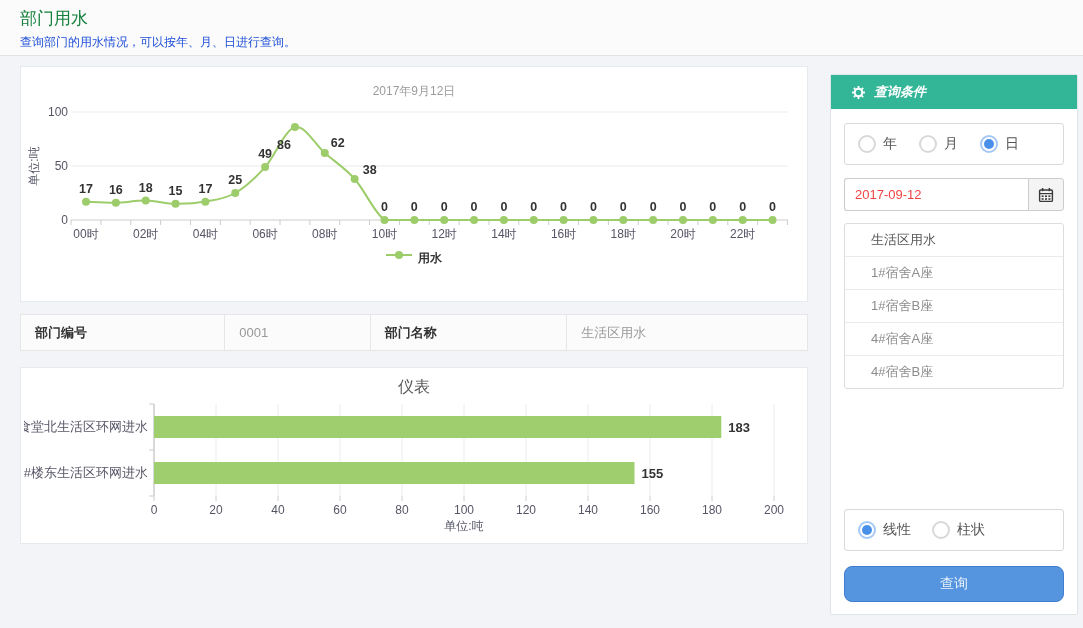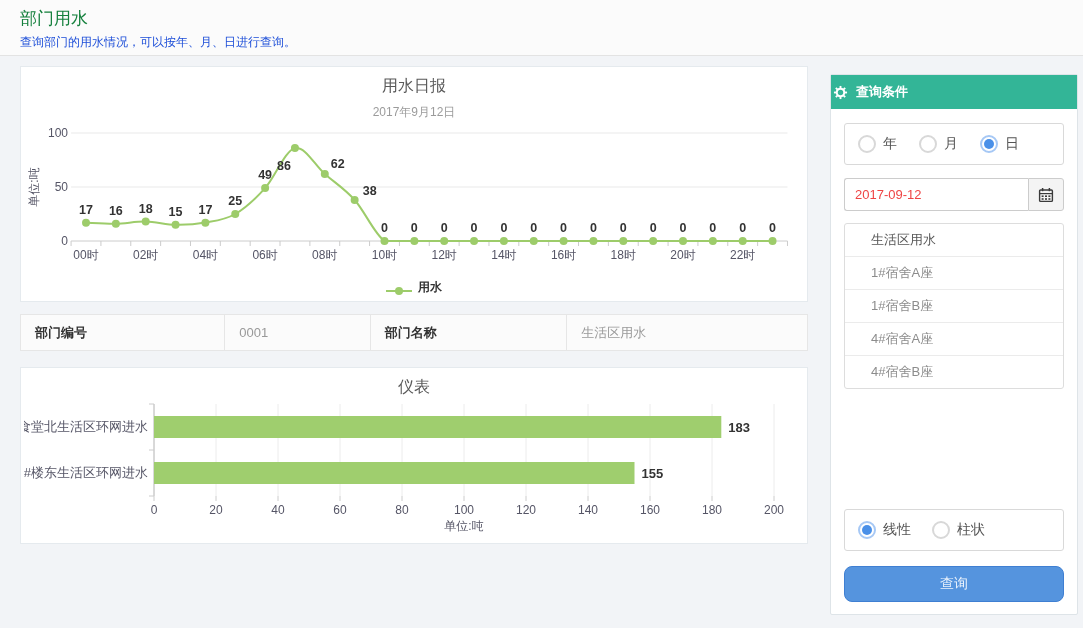--- a/index.html
+++ b/index.html
@@ -15,37 +15,37 @@
   
   .main{position:relative;height:571px;}
   .left-col{position:absolute;left:20px;top:10px;width:788px;}
   .card{background:#fff;border:1px solid #e5eaee;box-sizing:border-box;}
   
   .line-card{height:236px;padding-top:9px;}
   .c-title{text-align:center;font-size:16px;color:#595959;}
   .c-sub{text-align:center;font-size:12px;color:#9b9b9b;margin-top:7px;}
   .chart-svg{display:block;margin:0 auto;}
   .legend-row{display:flex;justify-content:center;align-items:center;margin-top:0px;}
-  .legend-item{display:flex;align-items:flex-end;cursor:pointer;margin-top:8px;}
+  .legend-item{display:flex;align-items:flex-start;cursor:pointer;}
   .lgdline{display:inline-block;width:26px;height:10px;position:relative;margin-right:6px;}
   .lgdline .ln{position:absolute;left:0;right:0;top:4px;height:2px;background:var(--green);}
   .lgdline .dt{position:absolute;left:9px;top:1px;width:8px;height:8px;border-radius:50%;background:var(--green);}
   .legend-label{font-size:12px;font-weight:bold;color:#333;}
   
   .dept-table{margin-top:12px;display:flex;height:37px;border:1px solid #e6e6e6;background:#fbfbfb;box-sizing:border-box;}
   .dept-cell{line-height:35px;padding:0 14px;font-size:13px;border-right:1px solid #e6e6e6;box-sizing:border-box;white-space:nowrap;overflow:hidden;}
   .dept-cell:last-child{border-right:none;}
   .dept-cell.lbl{font-weight:bold;color:#333;}
   .dept-cell.val{color:#999;}
   .w1{width:26%;} .w2{width:18.5%;} .w3{width:25%;} .w4{width:30.5%;}
   
   .bar-card{margin-top:16px;height:177px;padding-top:9px;}
   
   .sidebar{position:absolute;left:830px;top:18px;width:248px;height:541px;background:#fff;border:1px solid #dee4e8;border-radius:2px;display:flex;flex-direction:column;box-sizing:border-box;}
-  .sb-header{height:34px;flex:none;background:var(--teal);color:#fff;display:flex;align-items:center;gap:8px;padding:0 2px;font-size:13px;font-weight:bold;}
+  .sb-header{height:34px;flex:none;background:var(--teal);color:#fff;display:flex;align-items:center;gap:8px;padding:0 20px;font-size:13px;font-weight:bold;font-style:italic;}
   .sb-body{flex:1;display:flex;flex-direction:column;padding:14px 13px 12px;box-sizing:border-box;}
   .opt-box{border:1px solid #d9d9d9;border-radius:3px;height:42px;flex:none;display:flex;align-items:center;padding:0 13px;gap:22px;box-sizing:border-box;}
   .ritem{display:flex;align-items:center;gap:7px;font-size:14px;color:#555;cursor:pointer;}
   .rdo{width:18px;height:18px;border:2px solid #d8d8d8;border-radius:50%;background:#fff;box-sizing:border-box;position:relative;flex:none;}
   .rdo.sel{border-color:#a6c8f5;}
   .rdo.sel::after{content:"";position:absolute;left:2px;top:2px;width:10px;height:10px;border-radius:50%;background:var(--radioblue);}
   .date-row{margin-top:13px;display:flex;height:33px;flex:none;}
   .date-input{flex:1;min-width:0;border:1px solid #ccc;border-right:none;border-radius:3px 0 0 3px;padding:0 10px;font-size:13px;color:#ef4444;outline:none;background:#fff;}
   .cal-btn{width:36px;flex:none;border:1px solid #ccc;border-radius:0 3px 3px 0;background:#f4f4f4;display:flex;align-items:center;justify-content:center;cursor:pointer;padding:0;}
   .tree{margin-top:12px;border:1px solid #ddd;border-radius:3px;flex:none;}
@@ -60,21 +60,20 @@
 
 <div class="page-header">
   <div class="page-title">部门用水</div>
   <div class="page-subtitle">查询部门的用水情况，可以按年、月、日进行查询。</div>
 </div>
 
 <div class="main">
   <div class="left-col">
 
     <div class="card line-card">
-      <div class="c-title">用水日报</div>
       <div class="c-sub">2017年9月12日</div>
       <svg id="lineChart" class="chart-svg" width="780" height="150" viewBox="0 0 780 150">
           <line x1="47.075" y1="66" x2="763.475" y2="66" stroke="#e9e9e9"></line>
           <line x1="47.075" y1="12" x2="763.475" y2="12" stroke="#e9e9e9"></line>
           <line x1="47.075" y1="120" x2="763.475" y2="120" stroke="#ccc"></line>
           <line x1="47.075" y1="120" x2="47.075" y2="125" stroke="#ccc"></line>
           <line x1="76.92500000000001" y1="120" x2="76.92500000000001" y2="125" stroke="#ccc"></line>
           <line x1="106.775" y1="120" x2="106.775" y2="125" stroke="#ccc"></line>
           <line x1="136.625" y1="120" x2="136.625" y2="125" stroke="#ccc"></line>
           <line x1="166.47500000000002" y1="120" x2="166.47500000000002" y2="125" stroke="#ccc"></line>

